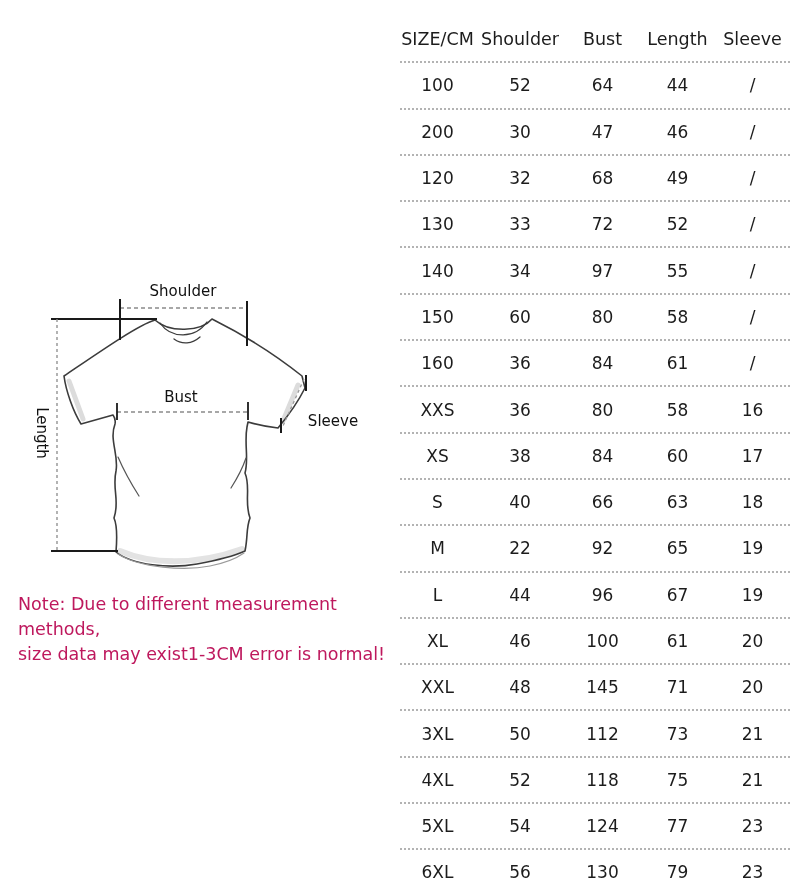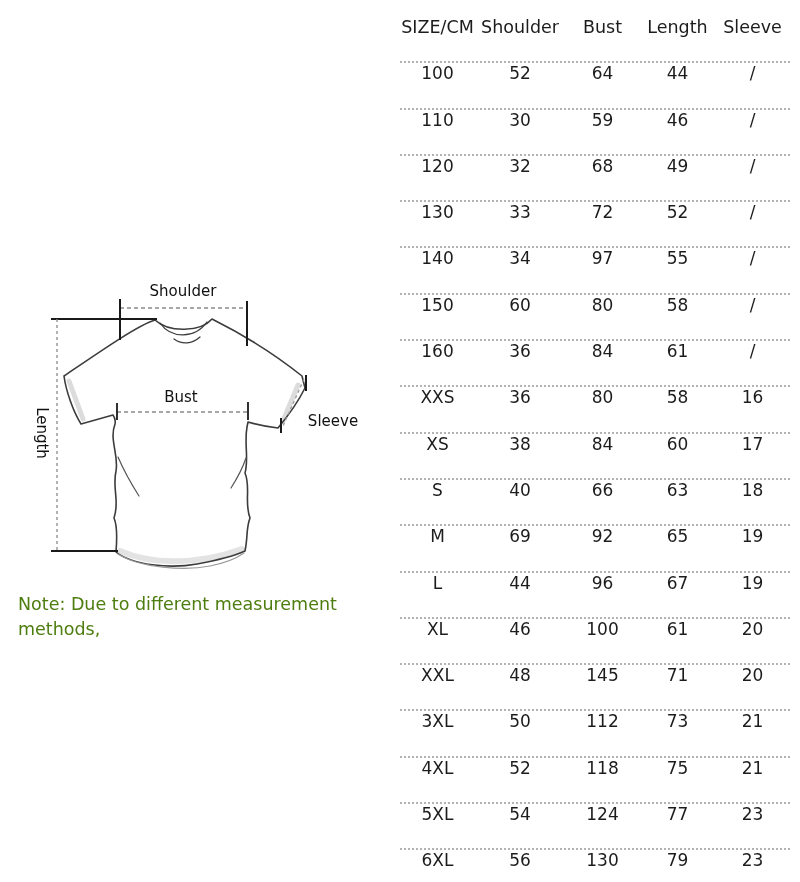--- a/index.html
+++ b/index.html
@@ -2,29 +2,29 @@
 <html><head>
 <meta charset="utf-8">
 <style>
   html,body{margin:0;padding:0}
   body{
     width:800px;height:882px;background:#ffffff;position:relative;overflow:hidden;
     font-family:"DejaVu Sans","Liberation Sans",sans-serif;color:#1c1c1c;
   }
   
   .size-table{position:absolute;left:400px;top:17px;width:390px}
-  .trow{display:flex;align-items:flex-start;height:44.3px;border-bottom:2px dotted #b3b3b3}
+  .trow{display:flex;align-items:center;height:44.3px;border-bottom:2px dotted #b3b3b3}
   .tcell{text-align:center;font-size:17px;white-space:nowrap}
   .c0{width:75px}.c1{width:90px}.c2{width:75px}.c3{width:75px}.c4{width:75px}
   .thead .tcell{font-size:17.5px}
   
   .shirt-svg{position:absolute;left:20px;top:275px}
   .diagram-label{font-size:15px;fill:#111}
   
-  .note{position:absolute;left:18px;top:592px;width:370px;font-size:17.5px;line-height:25px;color:#4d7c0f}
+  .note{position:absolute;left:18px;top:592px;width:370px;font-size:17.5px;line-height:25px;color:#be185d}
 </style>
 </head>
 <body>
 
 <svg class="shirt-svg" width="340" height="300" viewBox="0 0 340 300" xmlns="http://www.w3.org/2000/svg">
 
   <g stroke-linecap="round" fill="none">
     <path d="M49,106 L63,144" stroke="#dcdcdc" stroke-width="5"></path>
     <path d="M278,110 L263,146" stroke="#dcdcdc" stroke-width="5"></path>
     <path d="M100,276 C130,289 175,291 222,274" stroke="#e3e3e3" stroke-width="6"></path>
@@ -81,42 +81,43 @@
   <g>
     <path d="M284,104 L263,151" stroke="#9a9a9a" stroke-width="1.3" stroke-dasharray="3,3" fill="none"></path>
     <path d="M286,100 V116" stroke="#1a1a1a" stroke-width="2" fill="none"></path>
     <path d="M261,143 V158" stroke="#1a1a1a" stroke-width="2" fill="none"></path>
     <text class="diagram-label" x="313" y="151" text-anchor="middle">Sleeve</text>
   </g>
 </svg>
 
 <div class="note">
   <div>Note: Due to different measurement methods,</div>
+  <div>size data may exist1-3CM error is normal!</div>
 </div>
 
 <div class="size-table">
   <div class="trow thead">
     <div class="tcell c0">SIZE/CM</div>
     <div class="tcell c1">Shoulder</div>
     <div class="tcell c2">Bust</div>
     <div class="tcell c3">Length</div>
     <div class="tcell c4">Sleeve</div>
   </div>
   <div>
       <div class="trow">
         <div class="tcell c0">100</div>
         <div class="tcell c1">52</div>
         <div class="tcell c2">64</div>
         <div class="tcell c3">44</div>
         <div class="tcell c4">/</div>
       </div>
       <div class="trow">
-        <div class="tcell c0">110</div>
+        <div class="tcell c0">200</div>
         <div class="tcell c1">30</div>
-        <div class="tcell c2">59</div>
+        <div class="tcell c2">47</div>
         <div class="tcell c3">46</div>
         <div class="tcell c4">/</div>
       </div>
       <div class="trow">
         <div class="tcell c0">120</div>
         <div class="tcell c1">32</div>
         <div class="tcell c2">68</div>
         <div class="tcell c3">49</div>
         <div class="tcell c4">/</div>
       </div>
@@ -164,21 +165,21 @@
       </div>
       <div class="trow">
         <div class="tcell c0">S</div>
         <div class="tcell c1">40</div>
         <div class="tcell c2">66</div>
         <div class="tcell c3">63</div>
         <div class="tcell c4">18</div>
       </div>
       <div class="trow">
         <div class="tcell c0">M</div>
-        <div class="tcell c1">69</div>
+        <div class="tcell c1">22</div>
         <div class="tcell c2">92</div>
         <div class="tcell c3">65</div>
         <div class="tcell c4">19</div>
       </div>
       <div class="trow">
         <div class="tcell c0">L</div>
         <div class="tcell c1">44</div>
         <div class="tcell c2">96</div>
         <div class="tcell c3">67</div>
         <div class="tcell c4">19</div>

